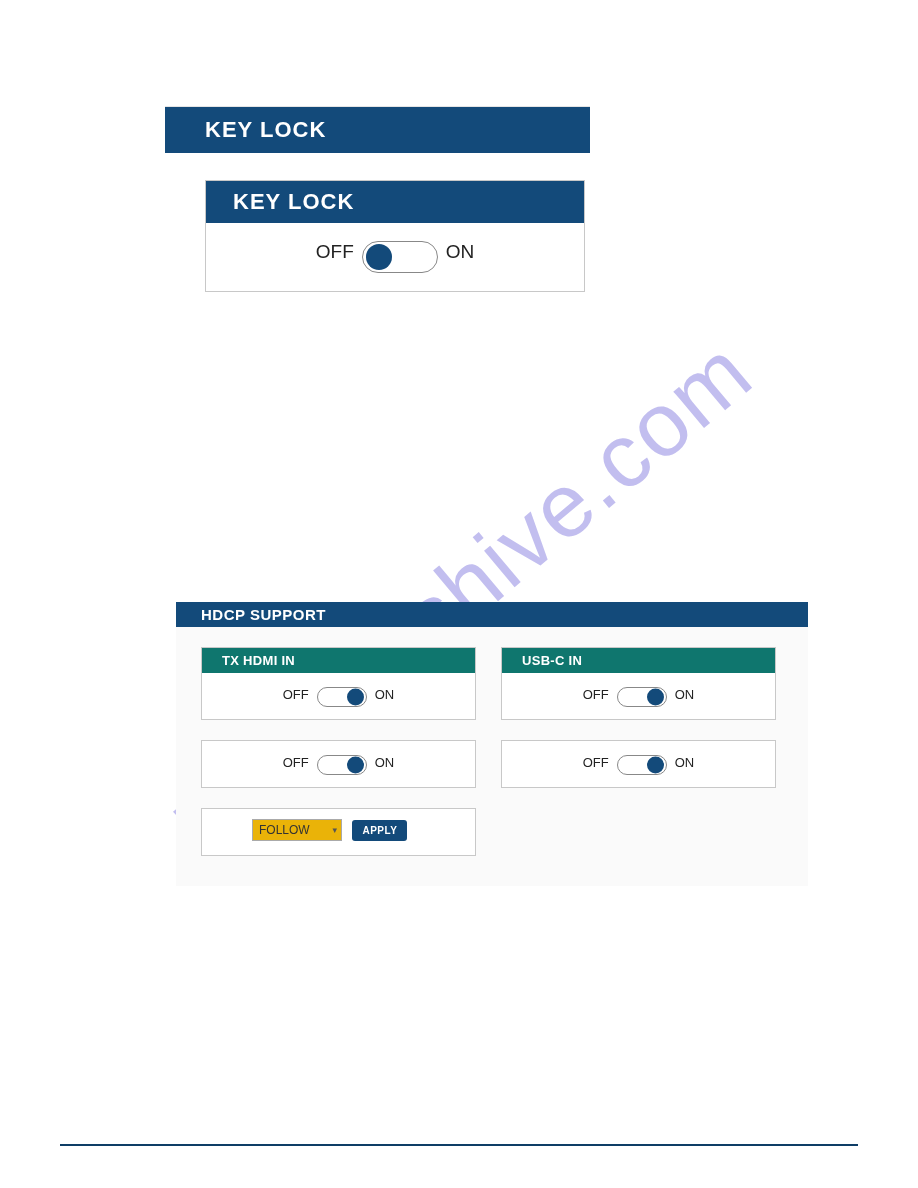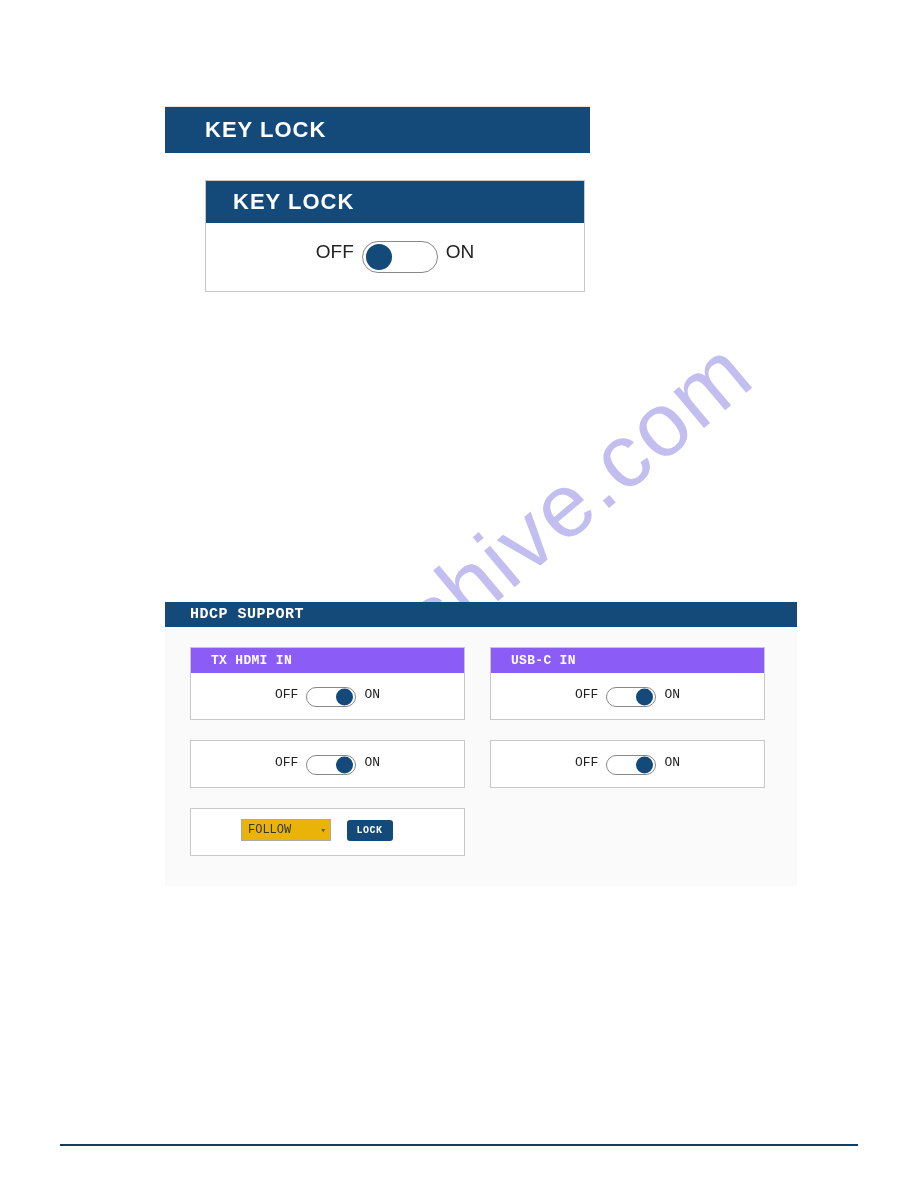--- a/index.html
+++ b/index.html
@@ -13,26 +13,26 @@
 
   
   .sec1 { position:absolute; left:165px; top:106px; width:425px; border-top:1px solid #e5e5e5; }
   .sec1-title { background:#134a7a; color:#fff; font-weight:bold; font-size:22px; padding:10px 0 10px 40px; letter-spacing:1px; }
   .sec1-body { background:#fff; padding:27px 0 0 40px; }
   .card1 { width: 380px; border:1px solid #c8c8c8; }
   .card1-hdr { background:#134a7a; color:#fff; font-weight:bold; font-size:22px; padding:8px 0 8px 27px; letter-spacing:1px; }
   .card1-body { text-align:center; padding:18px 0; }
 
   
-  .sec2 { position:absolute; left:165px; top:602px; width:632px;font-family:Liberation Mono, monospace; }
+  .sec2 { position:absolute; left:176px; top:602px; width:632px; }
   .sec2-title { background:#134a7a; color:#fff; font-weight:bold; font-size:15px; padding:4px 0 4px 25px; letter-spacing:0.5px; }
   .sec2-body { background:#fafafa; padding:20px 25px 10px 25px; }
   .row { display:flex; gap:25px; margin-bottom:20px; }
   .card2 { width:275px; border:1px solid #c8c8c8; background:#fff; }
-  .card2-hdr { background:#8b5cf6; color:#fff; font-weight:bold; font-size:13px; padding:5px 0 5px 20px; letter-spacing:0.3px; }
+  .card2-hdr { background:#0f766e; color:#fff; font-weight:bold; font-size:13px; padding:5px 0 5px 20px; letter-spacing:0.3px; }
   .card2-body { text-align:center; padding:12px 0; }
   .card2-body.left { text-align:left; padding:10px 0 14px 50px; }
 
   
   .tog-wrap { display:inline-flex; gap:8px; font-weight:500; color:#222; }
   .tog-big  { font-size:19px; }
   .tog-sm   { font-size:13px; }
   .track { border:1px solid #888; border-radius:999px; background:#fff; position:relative; display:inline-block; }
   .track.big { width:76px; height:32px; }
   .track.sm  { width:50px; height:20px; }
@@ -131,21 +131,21 @@
         </div>
       </div>
 
       <div class="row">
         <div class="card2">
           <div class="card2-body left">
             <span class="sel">
               <span>FOLLOW</span>
               <span class="chev">▾</span>
             </span>
-            <span class="btn">LOCK</span>
+            <span class="btn">APPLY</span>
           </div>
         </div>
       </div>
 
     </div>
   </div>
 
   <div class="footer-rule"></div>
 </div>
 

